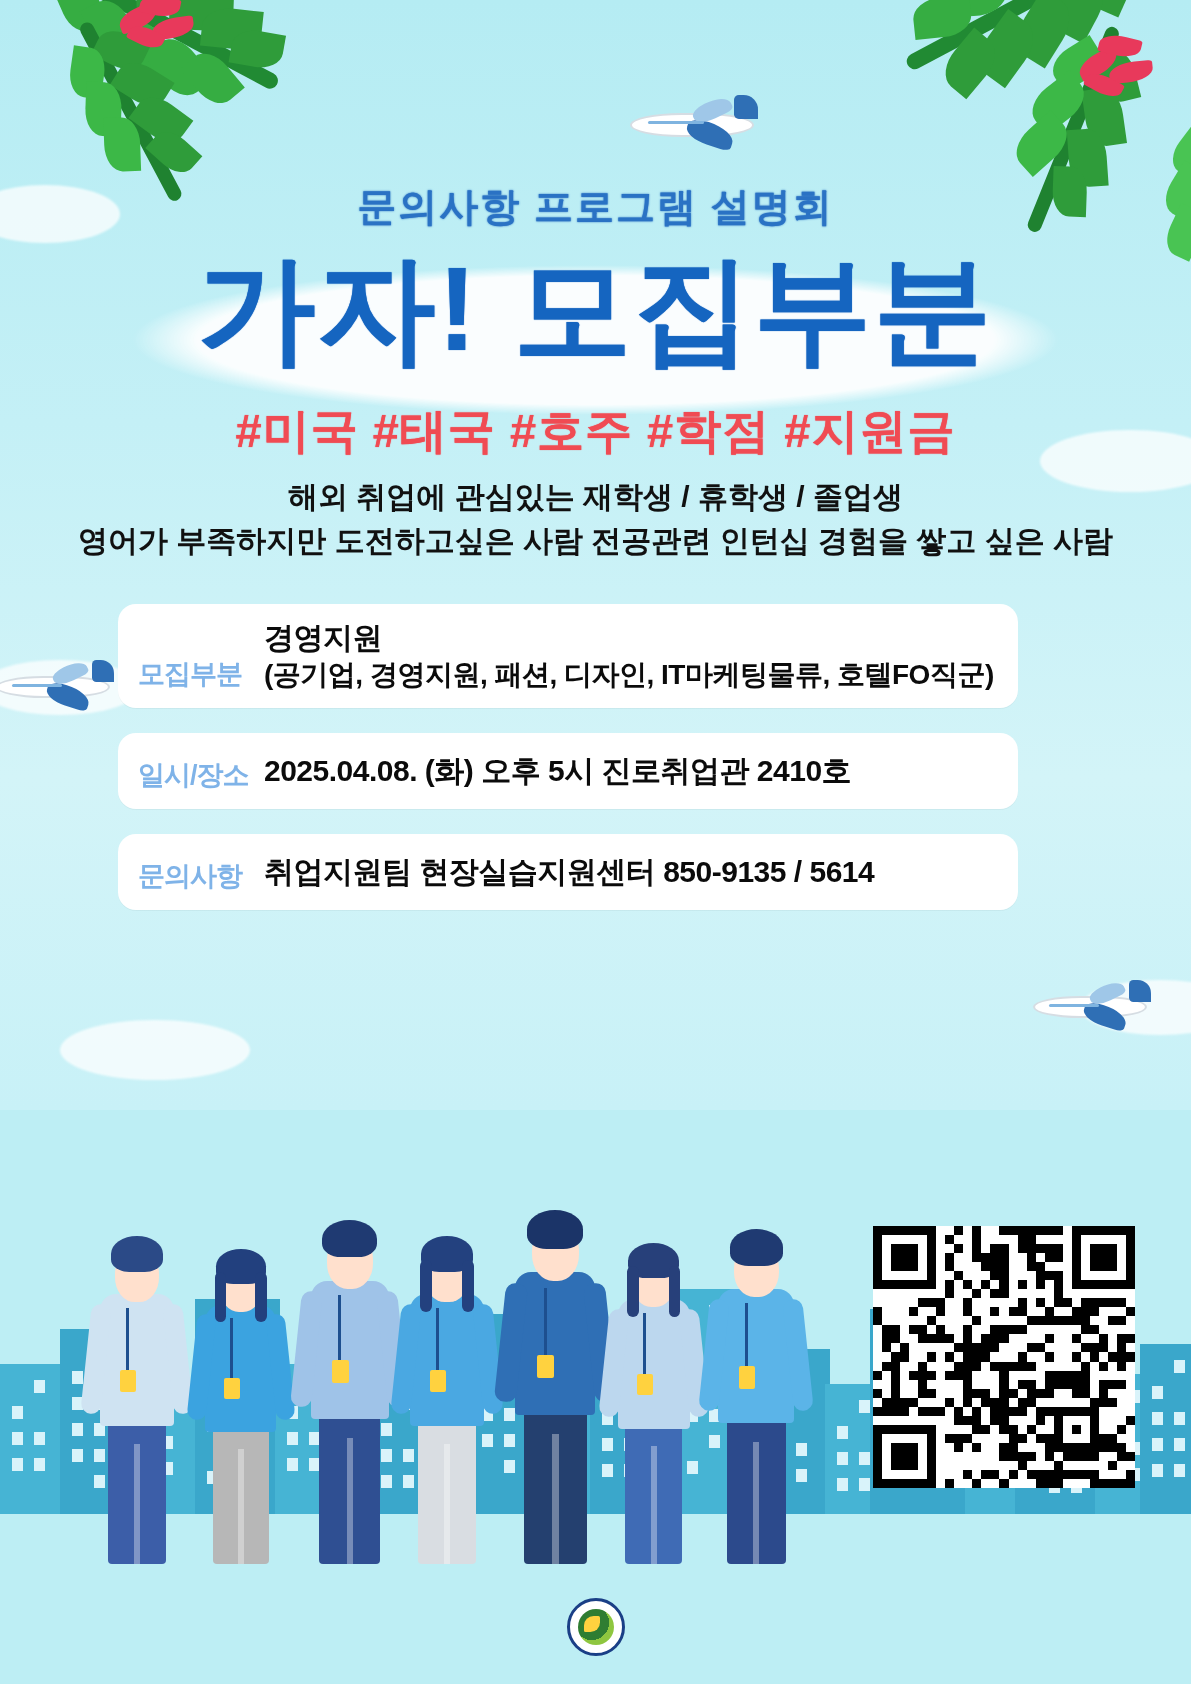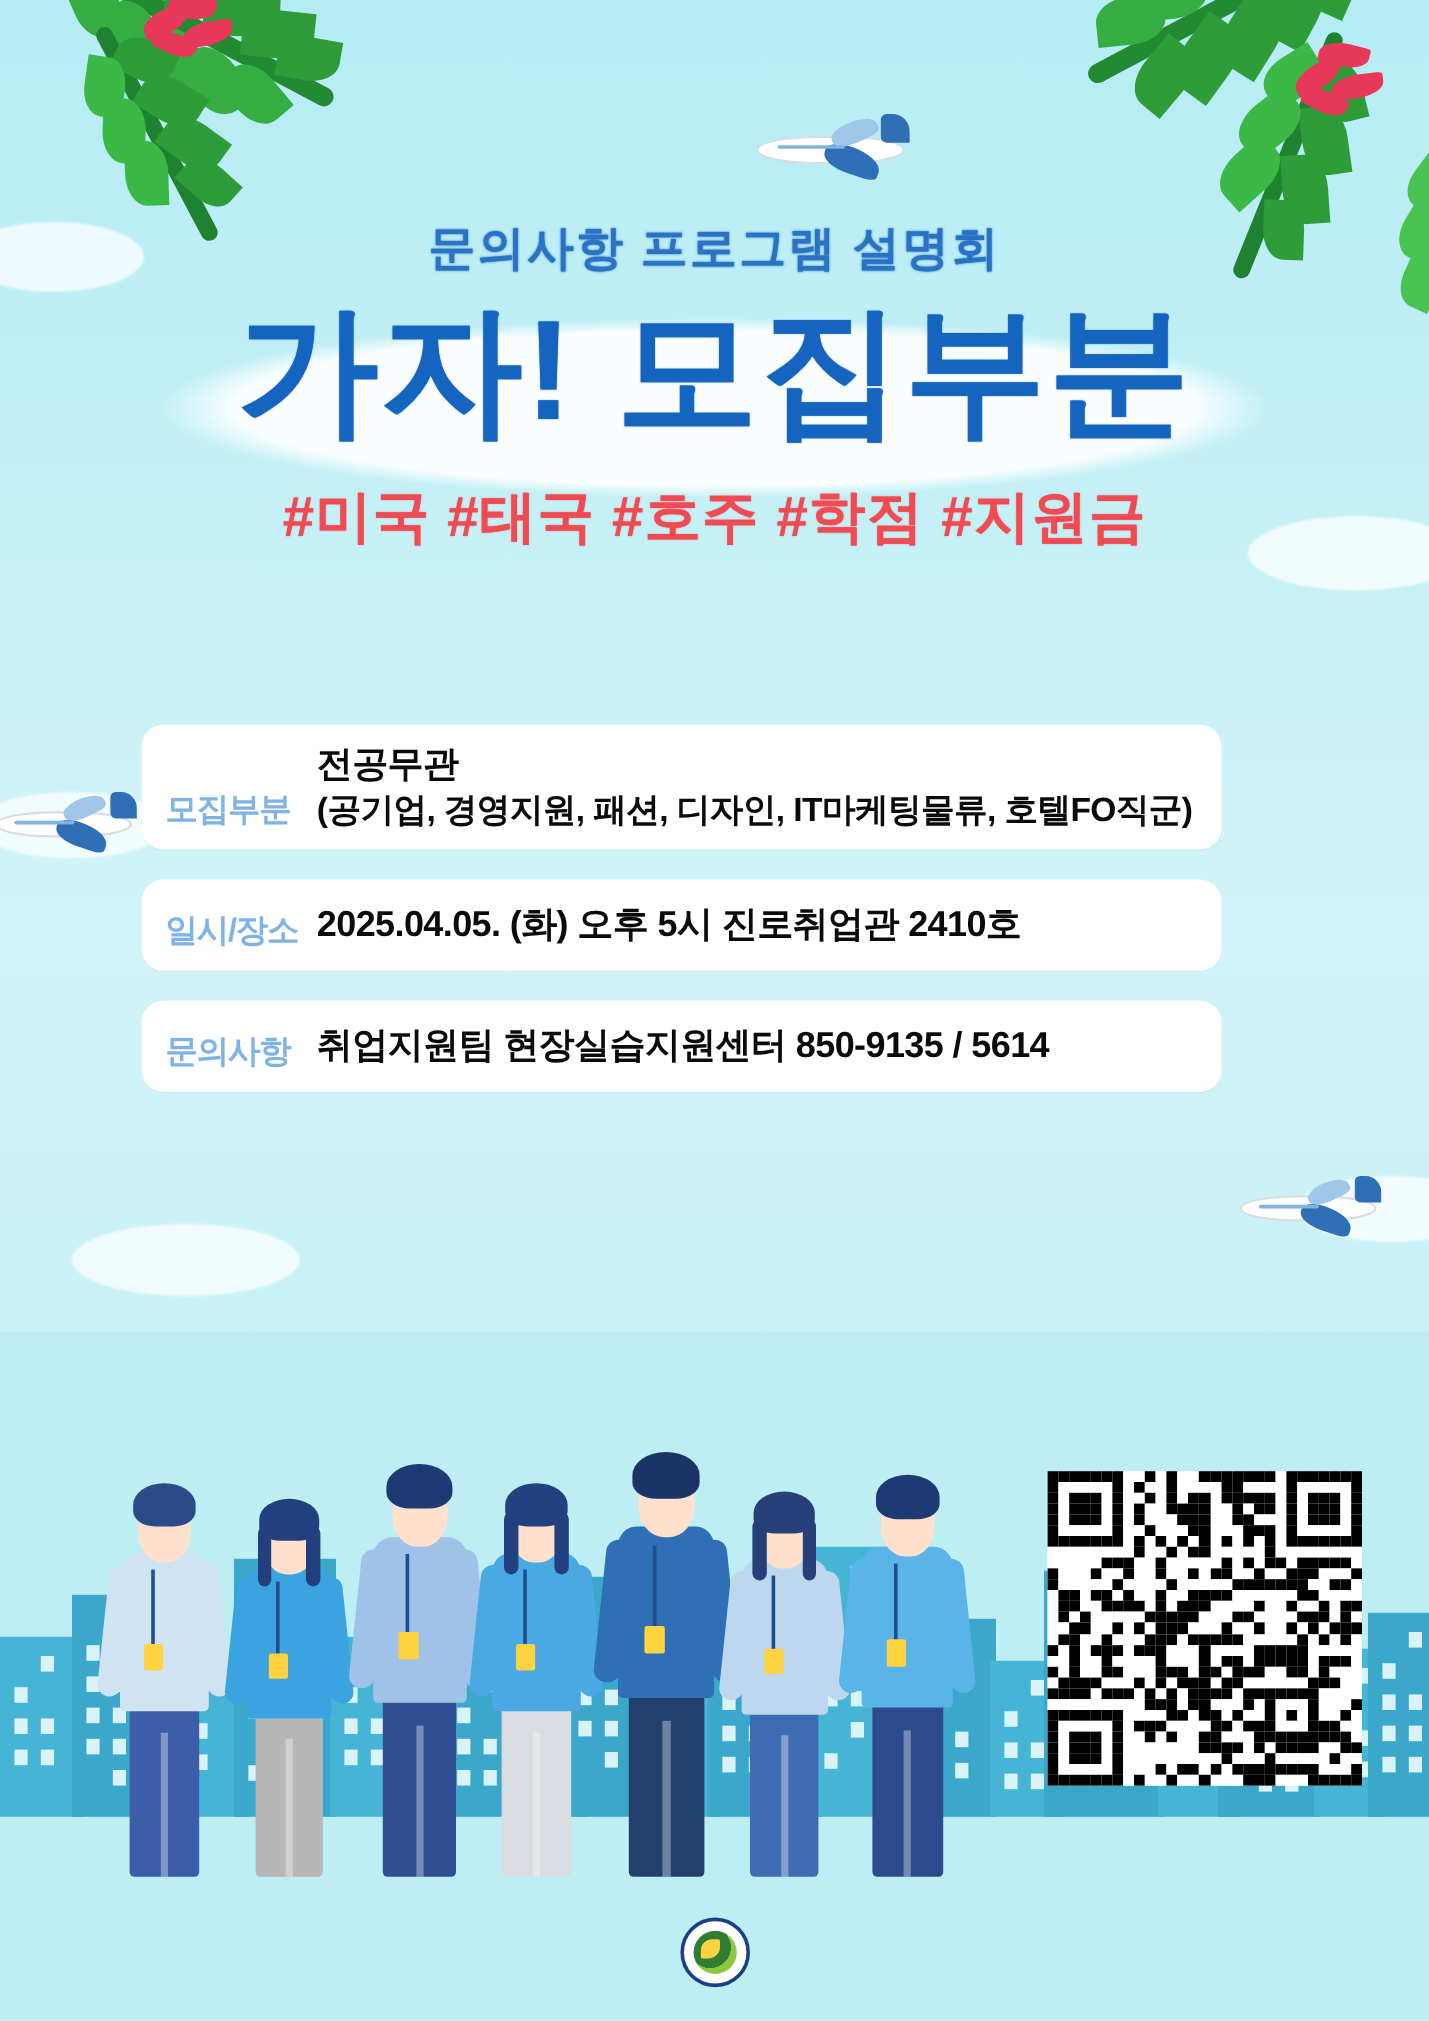--- a/index.html
+++ b/index.html
@@ -304,34 +304,38 @@
     <div class="tail" style="left:96px;top:0px;width:22px;height:22px;"></div>
     <div class="win" style="left:16px;top:24px;width:50px;"></div>
   </div>
 
   <div class="brush"></div>
 
   <div class="kicker">문의사항 프로그램 설명회</div>
   <div class="headline">가자! 모집부분</div>
   <div class="hashtags">#미국  #태국  #호주 #학점  #지원금</div>
 
+  <div class="sub">
+    <span class="l2">해외 취업에 관심있는 재학생 / 휴학생 / 졸업생</span>
+    <span class="l2">영어가 부족하지만 도전하고싶은 사람 전공관련 인턴십 경험을 쌓고 싶은 사람</span>
+  </div>
 
   <div class="cards">
 
     <div class="card c1">
       <div class="lab">모집부분</div>
       <div class="val">
-        <span>전공무관</span>
+        <span>경영지원</span>
         <span class="small">(공기업, 경영지원, 패션, 디자인, IT마케팅물류, 호텔FO직군)</span>
       </div>
     </div>
 
     <div class="card c2">
       <div class="lab">일시/장소</div>
-      <div class="val">2025.04.05. (화) 오후 5시 진로취업관 2410호</div>
+      <div class="val">2025.04.08. (화) 오후 5시 진로취업관 2410호</div>
     </div>
 
     <div class="card c3">
       <div class="lab">문의사항</div>
       <div class="val">취업지원팀 현장실습지원센터 850-9135 / 5614</div>
     </div>
 
 
   </div>
 

